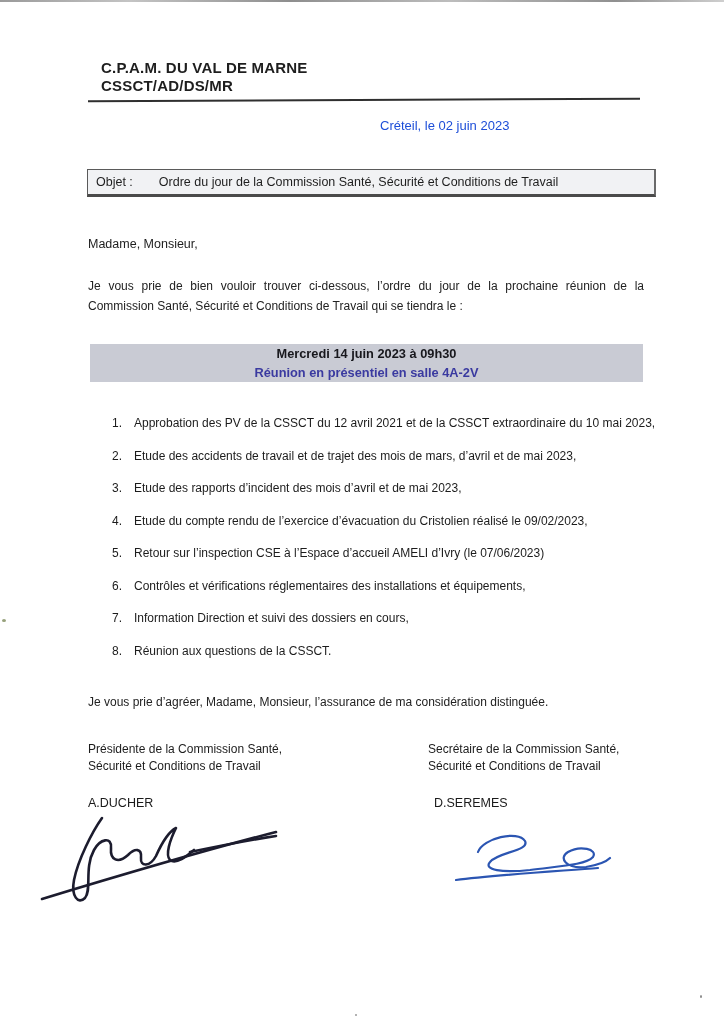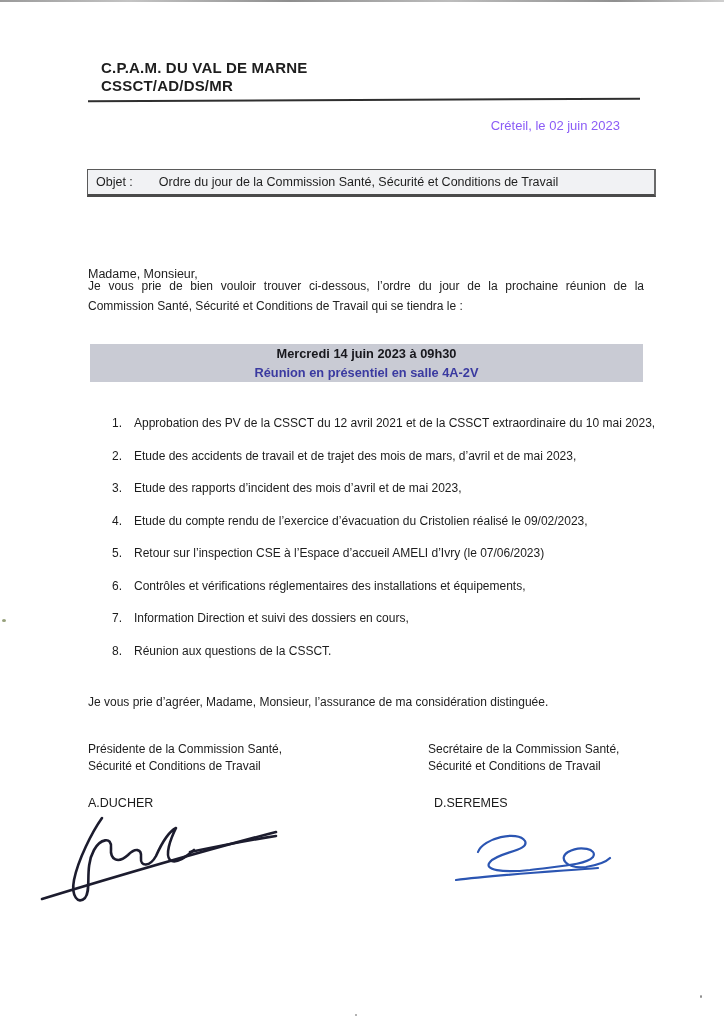--- a/index.html
+++ b/index.html
@@ -11,35 +11,35 @@
     position:relative;
     overflow:hidden;
   }
   .page{position:absolute;inset:0;background:#fff;}
   .scan-edge{position:absolute;top:0;left:0;width:724px;height:2px;
     background:linear-gradient(90deg,#9a9a9a 0%,#c4c4c4 18%,#8e8e8e 40%,#bdbdbd 62%,#909090 85%,#cfcfcf 100%);}
   .speck{position:absolute;border-radius:50%;}
 
   .org-block{position:absolute;left:88px;top:59px;font-weight:bold;font-size:15px;line-height:18px;letter-spacing:.2px;margin-left:13px;}
   .rule{position:absolute;left:88px;top:99px;width:552px;height:2px;background:#2f2f2f;transform:rotate(-0.25deg);}
-  .dateline{position:absolute;left:380px;top:118px;width:240px;text-align:right;font-size:13px;color:#8b5cf6;}
+  .dateline{position:absolute;left:380px;top:118px;width:240px;font-size:13px;color:#1d4ed8;}
 
   .objet-box{
     position:absolute;left:87px;top:169px;width:566px;height:24px;
     background:#f1f2f4;
     border:1px solid #5a5a5a;
     border-bottom:3px solid #4a4a4a;
     border-right:2px solid #6a6a6a;
     display:flex;align-items:center;
     font-weight:normal;font-size:12.5px;
   }
   .objet-label{margin-left:8px;}
   .objet-text{margin-left:26px;}
 
-  .salutation{position:absolute;left:88px;top:237px;font-size:12.5px;margin-top:30px;}
+  .salutation{position:absolute;left:88px;top:237px;font-size:12.5px;}
   .intro{position:absolute;left:88px;top:276px;width:556px;font-size:12px;line-height:20px;color:#222;}
   .intro .l1{display:block;text-align:justify;text-align-last:justify;}
   .intro .l2{display:block;}
 
   .meeting-box{
     position:absolute;left:90px;top:344px;width:553px;height:38px;
     display:flex;flex-direction:column;justify-content:center;
     text-align:center;font-weight:bold;font-size:12.8px;line-height:19px;align-items:center;
   }
   .meeting-line2{}

